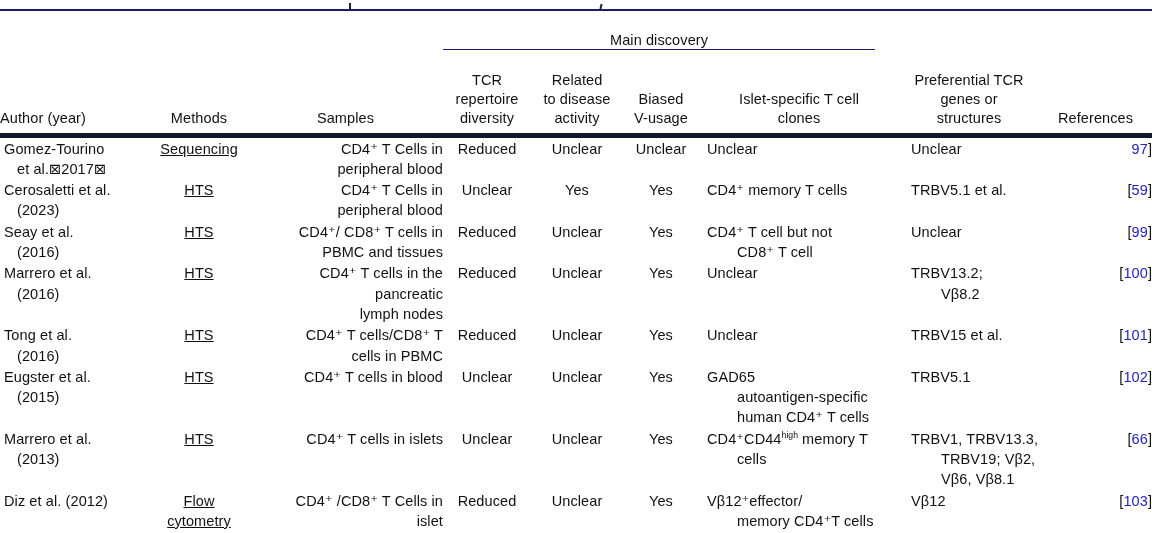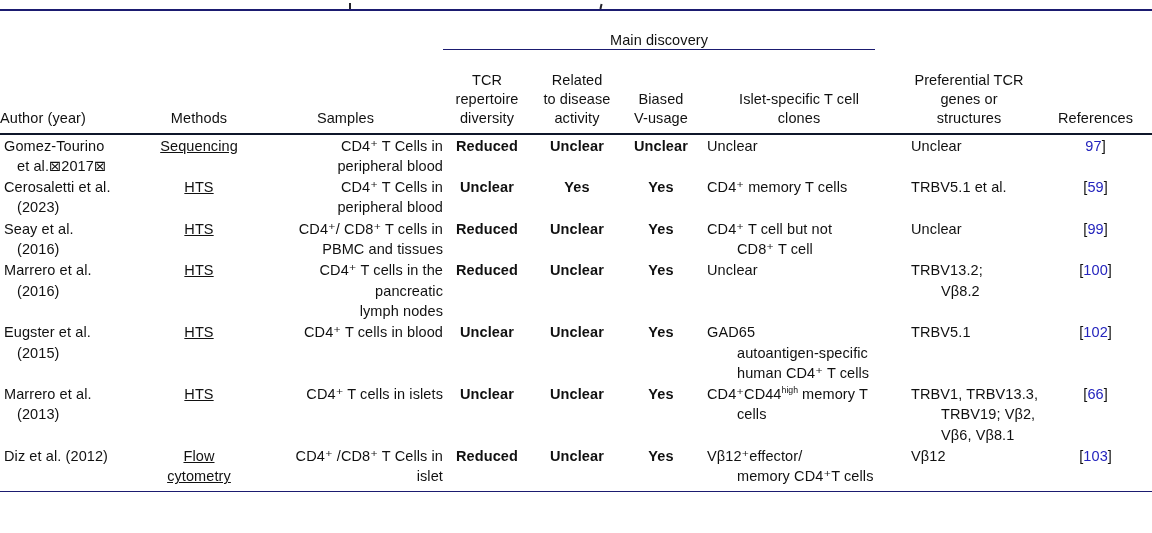--- a/index.html
+++ b/index.html
@@ -46,38 +46,38 @@
   .group-line {
     border-bottom: 1.5px solid #1b1b70;
     margin-right: 24px;
     text-align: center;
     line-height: 18px;
   }
 
   
   tr.head-row th {
     vertical-align: bottom;
-    border-bottom: 2px solid #0f172a;
+    border-bottom: 5px solid #0f172a;
     padding-bottom: 5px;
     line-height: 19px;
     text-align: center;
   }
   tr.head-row th.col-author { text-align: left; }
 
   
   tbody td { padding-top: 1px; }
   tbody tr:last-child td { border-bottom: 1.5px solid #1b1b70; padding-bottom: 4px; }
 
   td.col-author  { text-align: left; padding-left: 17px; text-indent: -13px; }
   td.col-methods { text-align: center; text-decoration: underline; }
   td.col-samples { text-align: right; padding-left: 49px; text-indent: -35px; }
-  td.col-tcr, td.col-disease, td.col-biased { text-align: center; font-weight: bold; }
+  td.col-tcr, td.col-disease, td.col-biased { text-align: center; }
   td.col-islet   { text-align: left; padding-left: 38px; text-indent: -30px; }
   td.col-pref    { text-align: left; padding-left: 42px; text-indent: -30px; }
-  td.col-refs    { text-align: center; }
+  td.col-refs    { text-align: right; }
 
   td.col-refs .refnum { color: #2424bd; cursor: pointer; }
 
   sup { font-size: 0.6em; line-height: 0; vertical-align: super; letter-spacing: 0; }
 </style>
 </head>
 <body>
 
 <div class="page">
 
@@ -178,20 +178,33 @@
 lymph nodes</td>
         <td class="col-tcr">Reduced</td>
         <td class="col-disease">Unclear</td>
         <td class="col-biased">Yes</td>
         <td class="col-islet">Unclear</td>
         <td class="col-pref">TRBV13.2;
 Vβ8.2</td>
         <td class="col-refs"><span>[</span><span class="refnum">100</span><span>]</span></td>
       </tr>
       <tr>
+        <td class="col-author">Tong et al.
+(2016)</td>
+        <td class="col-methods">HTS</td>
+        <td class="col-samples">CD4⁺ T cells/CD8⁺ T
+cells in PBMC</td>
+        <td class="col-tcr">Reduced</td>
+        <td class="col-disease">Unclear</td>
+        <td class="col-biased">Yes</td>
+        <td class="col-islet">Unclear</td>
+        <td class="col-pref">TRBV15 et al.</td>
+        <td class="col-refs"><span>[</span><span class="refnum">101</span><span>]</span></td>
+      </tr>
+      <tr>
         <td class="col-author">Eugster et al.
 (2015)</td>
         <td class="col-methods">HTS</td>
         <td class="col-samples">CD4⁺ T cells in blood</td>
         <td class="col-tcr">Unclear</td>
         <td class="col-disease">Unclear</td>
         <td class="col-biased">Yes</td>
         <td class="col-islet">GAD65
 autoantigen-specific
 human CD4⁺ T cells</td>

